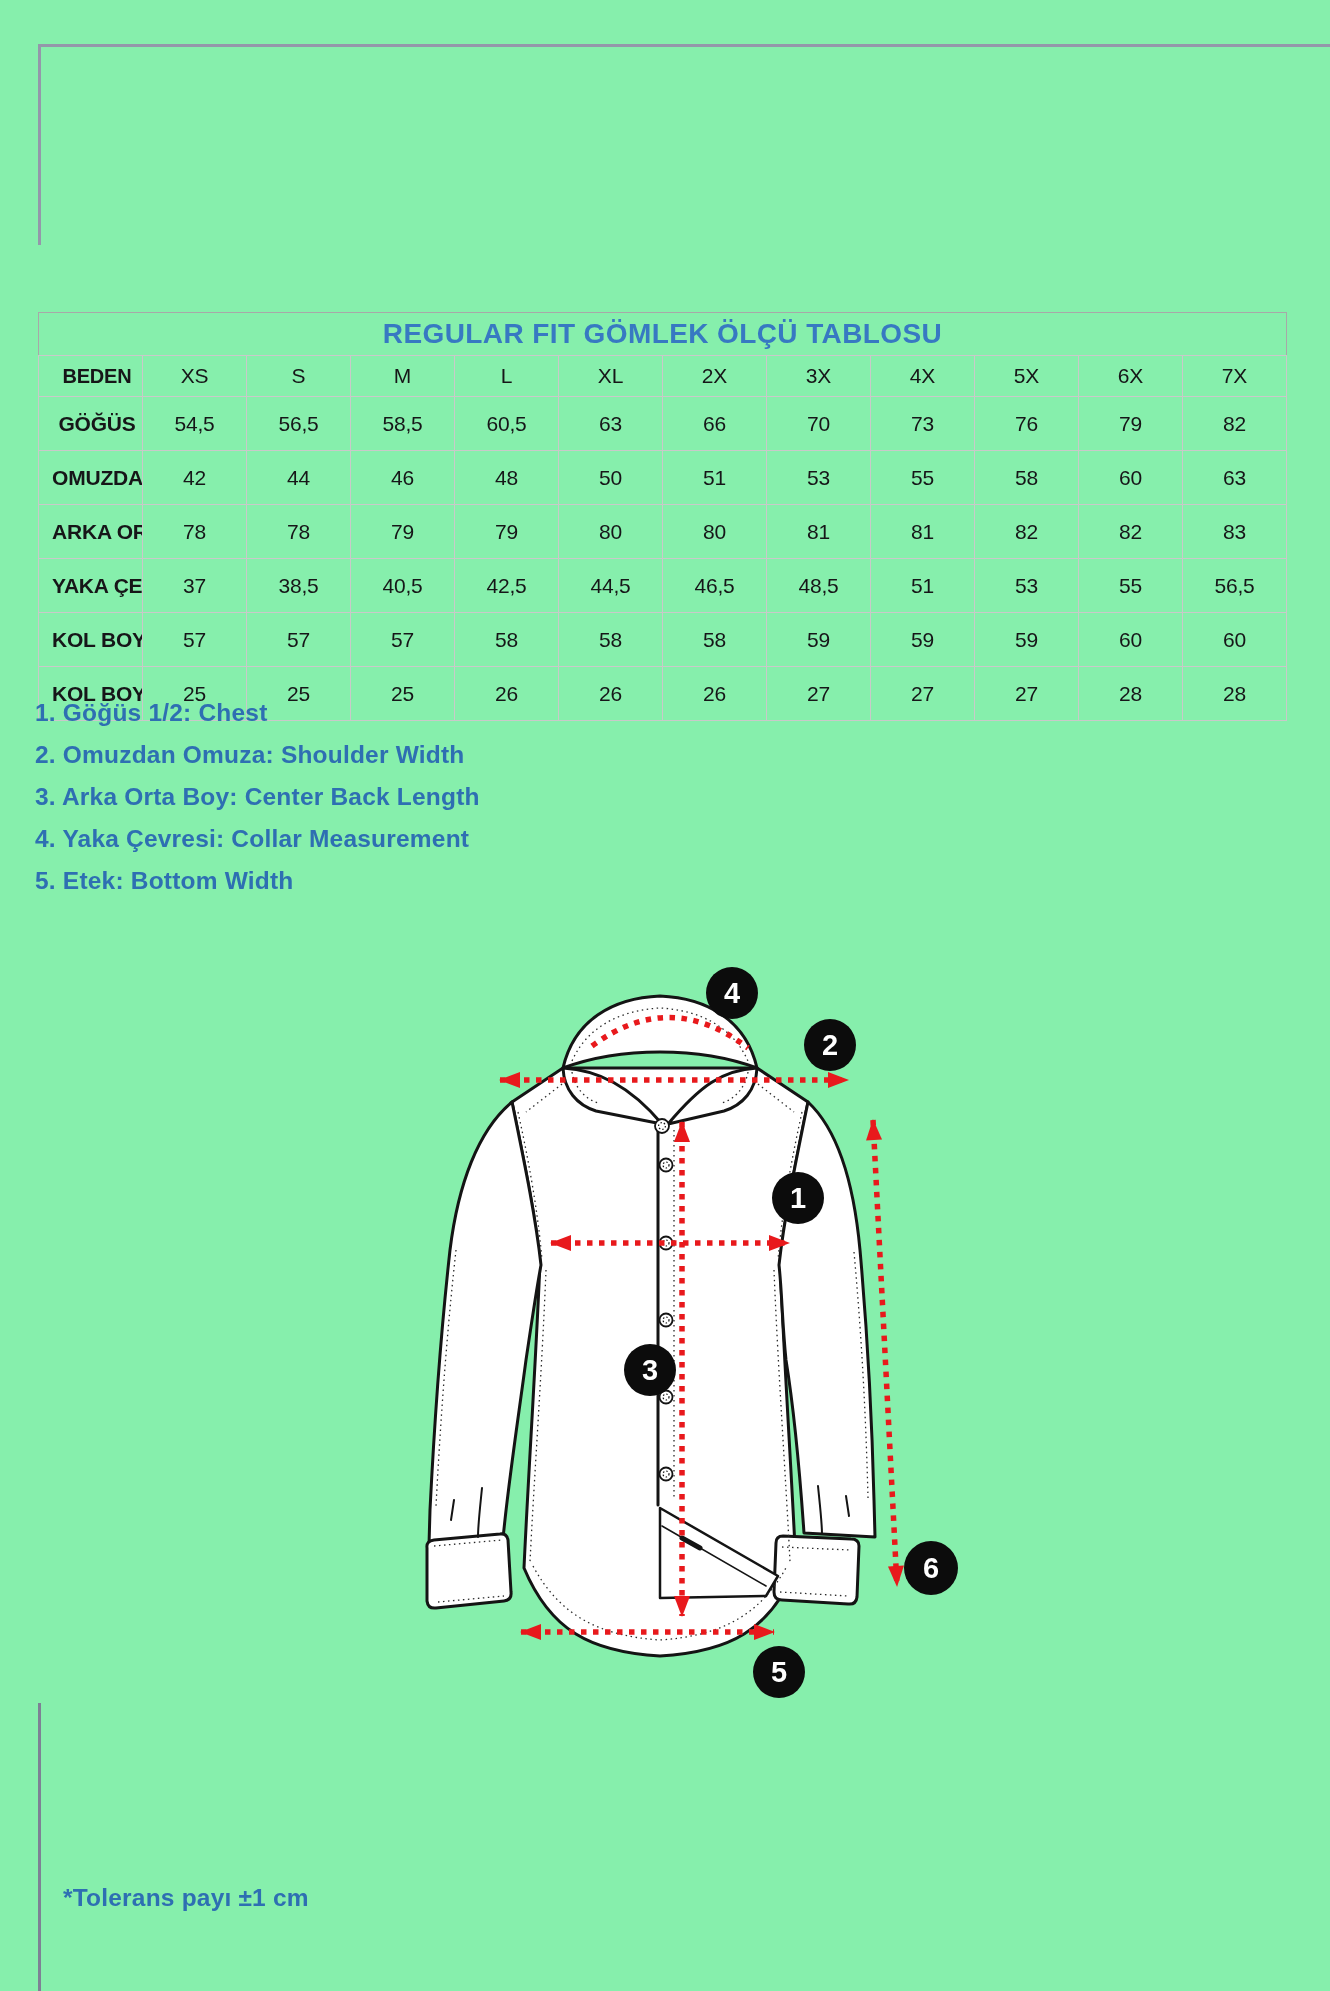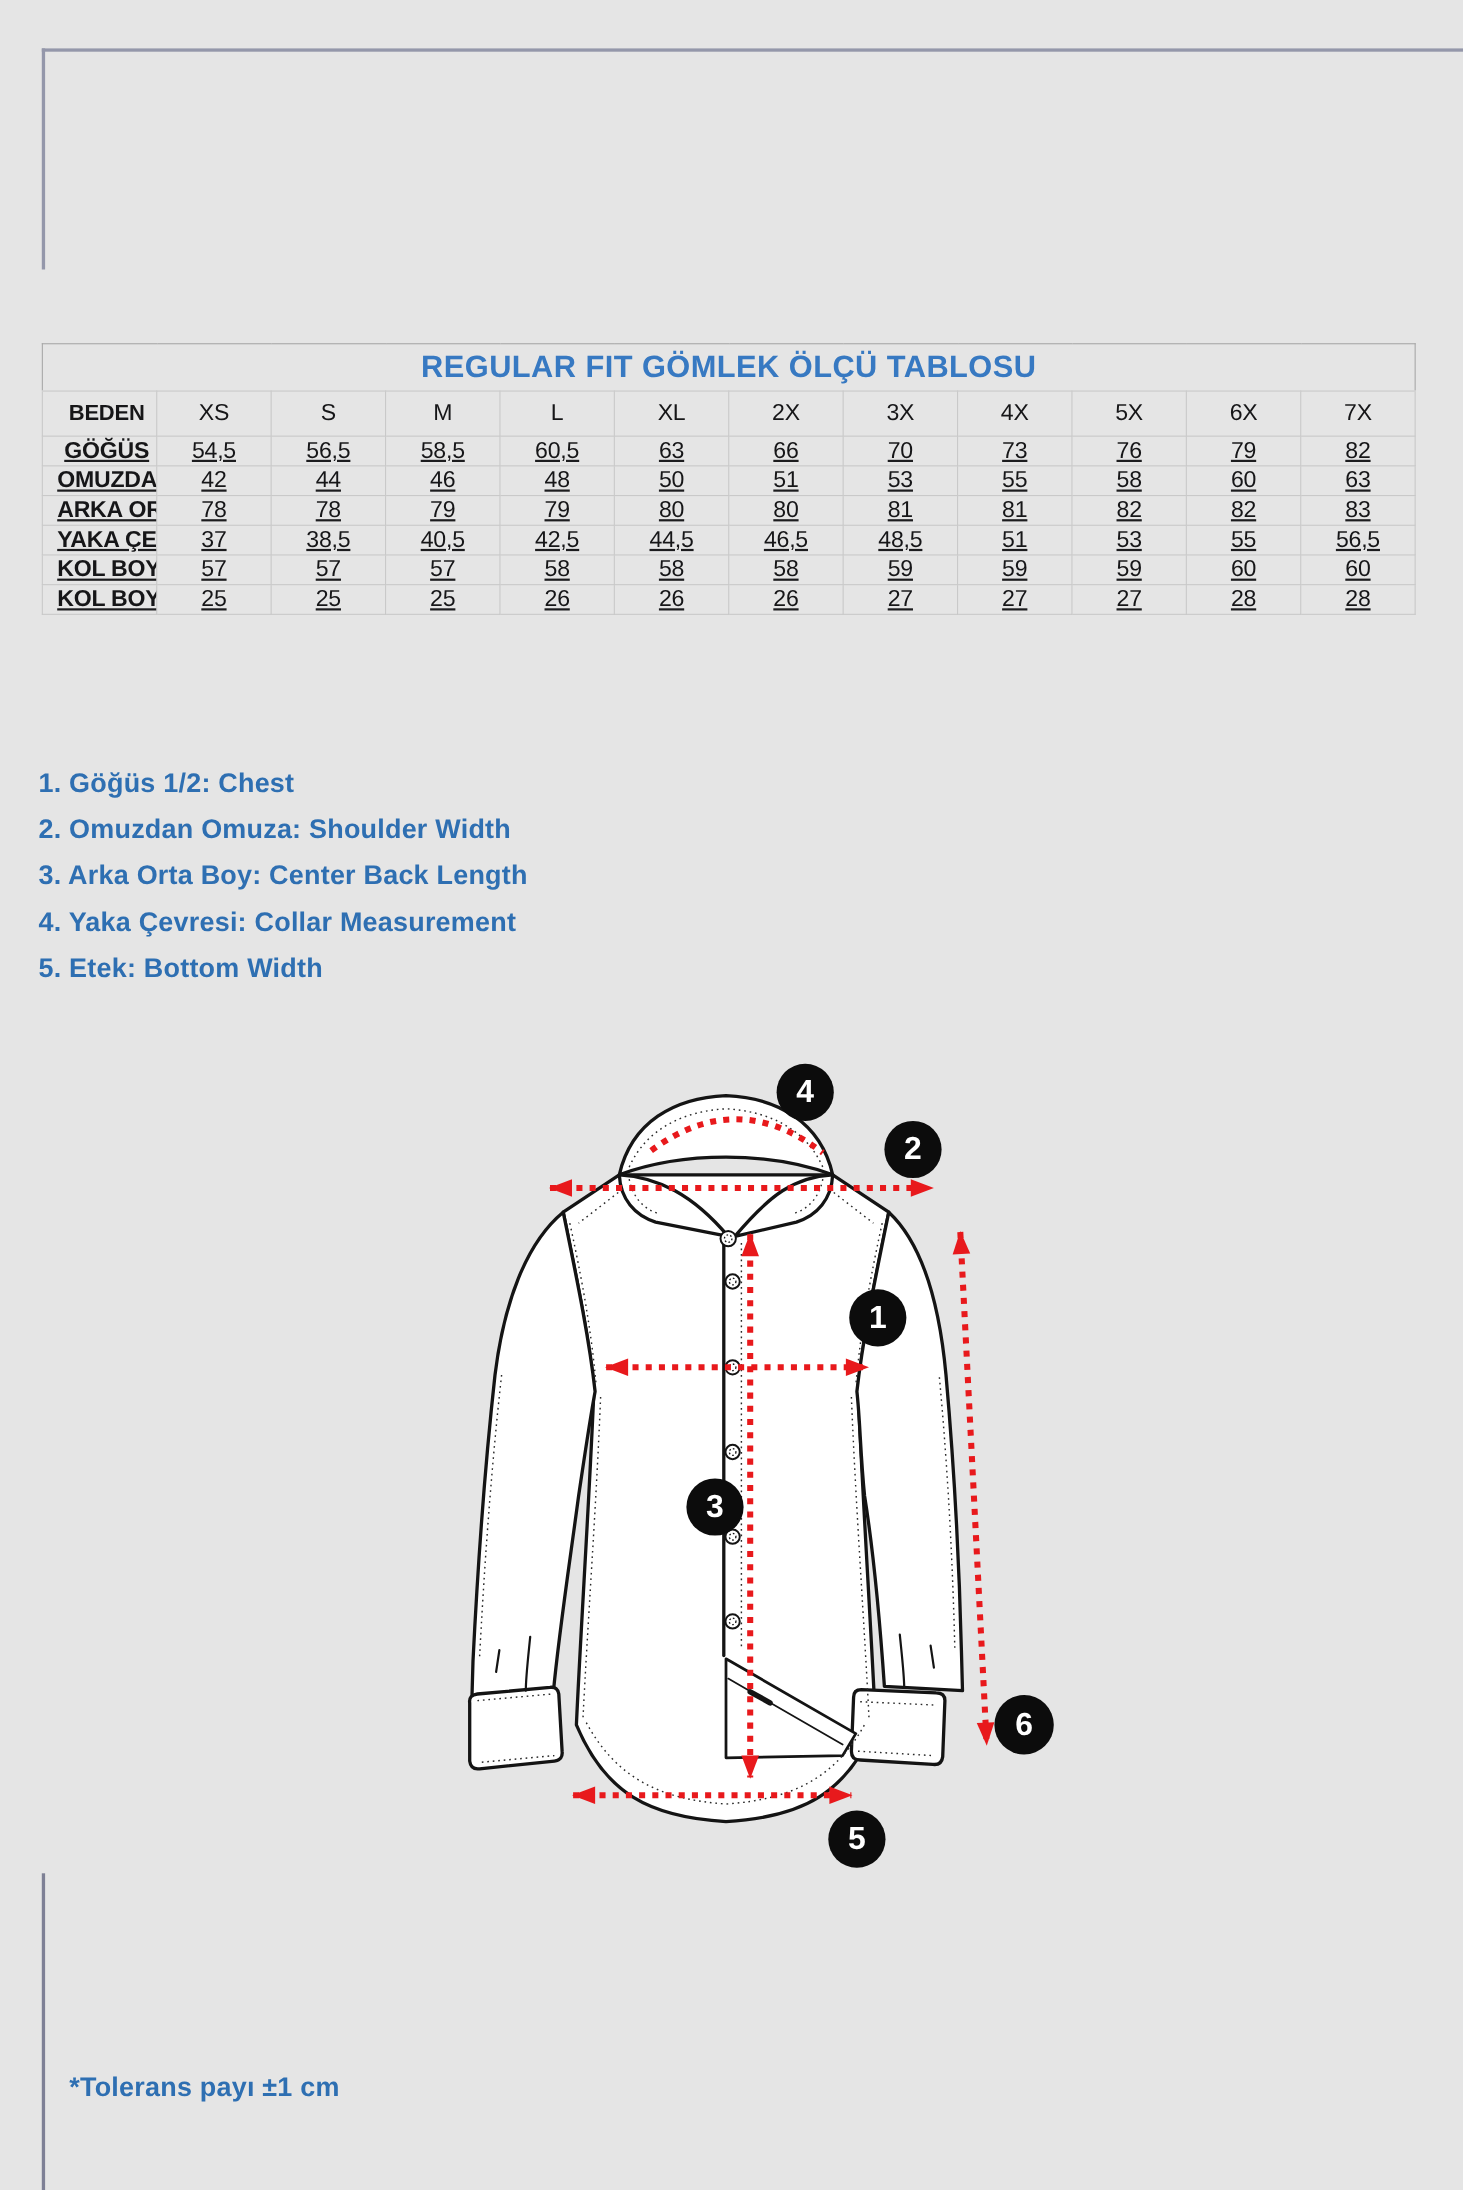--- a/index.html
+++ b/index.html
@@ -1,34 +1,34 @@
 <!DOCTYPE html>
 <html><head>
 <meta charset="utf-8">
 <style>
   html,body{margin:0;padding:0;background:#ffffff;}
-  .page{position:relative;width:1330px;height:1991px;background:#e5e5e5;overflow:hidden;
+  .page{position:relative;width:1330px;height:1991px;background:#86efac;overflow:hidden;
         font-family:"Liberation Sans", sans-serif;color:#1c1c1e;}
 
   
   .frame-top{position:absolute;left:38px;top:44px;width:1292px;height:3px;background:#9497aa;}
   .frame-left-top{position:absolute;left:38px;top:44px;width:3px;height:201px;background:#9497aa;}
   .frame-left-bottom{position:absolute;left:38px;top:1703px;width:3px;height:288px;background:#7e8095;}
 
   
   table.size-table{position:absolute;left:38px;top:312px;width:1249px;
         border-collapse:collapse;table-layout:fixed;border:1.5px solid #a8a8a8;}
   table.size-table th, table.size-table td{border:1px solid #c9c9c9;padding:0;
         font-size:21px;text-align:center;vertical-align:middle;color:#161618;
         letter-spacing:-0.2px;white-space:nowrap;overflow:hidden;}
   tr.title-row th{border:none;border-bottom:1px solid #c9c9c9;height:42px;
         font-size:28px;font-weight:bold;letter-spacing:0.4px;}
   tr.header-row th{height:40px;font-weight:normal;}
   tr.header-row th.label-cell{font-weight:800;font-size:20px;}
-  tbody tr{height:27px;text-decoration:underline;}
+  tbody tr{height:54px;}
   .label-cell{text-align:left;padding-left:13px !important;
         font-weight:bold;font-size:19.5px;}
 
   
   .legend{position:absolute;left:35px;top:692px;}
   .legend-item{height:42px;display:flex;align-items:center;
         font-size:24.5px;font-weight:600;letter-spacing:0.2px;}
 
   
   .diagram{position:absolute;left:330px;top:940px;width:700px;height:760px;}

